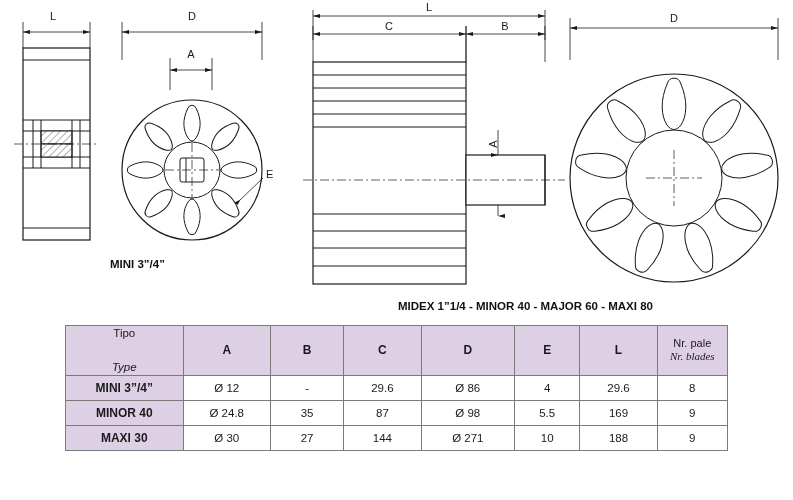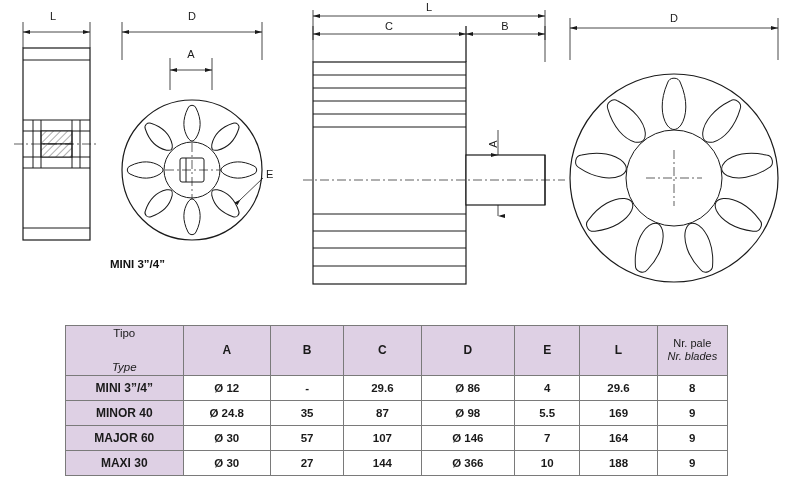--- a/index.html
+++ b/index.html
@@ -56,41 +56,41 @@
     width: 663px;
     border-collapse: collapse;
     font-size: 11.5px;
     background: #ffffff;
   }
   #spec-table th, #spec-table td {
     border: 1px solid #7a7a7a;
     text-align: center;
     padding: 0;
     height: 24px;
-    font-weight: bold;
+    font-weight: normal;
     color: #1a1a1a;
   }
   #spec-table thead th {
     background: #ded0e4;
     font-weight: bold;
     font-size: 12px;
     height: 40px;
     line-height: 1.25;
   }
   #spec-table thead th.hdr-type {
     font-weight: normal;
     font-size: 11.5px;
   }
   #spec-table thead th.hdr-type .it { font-style: italic; display: block; margin-top: 20px; }
   #spec-table thead th.hdr-type .rm { display: block; }
   #spec-table thead th.hdr-blades {
     font-weight: normal;
     font-size: 11px;
   }
-  #spec-table thead th.hdr-blades .it { font-style: italic; display: block; }
+  #spec-table thead th.hdr-blades .it { font-style: italic; display: block; font-family: Liberation Serif, serif; }
   #spec-table thead th.hdr-blades .rm { display: block; }
   #spec-table tbody td.name {
     background: #ded0e4;
     font-weight: bold;
     font-size: 12px;
   }
   .col-type { width: 116px; }
   .col-a { width: 86px; }
   .col-b { width: 72px; }
   .col-c { width: 76px; }
@@ -314,20 +314,21 @@
           <path class="ln thin white" d="M -6.5,-95 C -14,-78 -13,-62 -7,-53 C -2.5,-47 2.5,-47 7,-53 C 13,-62 14,-78 6.5,-95 A 6.8,6.8 0 0,0 -6.5,-95 Z"></path>
         </g>
         <g transform="rotate(320)">
           <path class="ln thin white" d="M -6.5,-95 C -14,-78 -13,-62 -7,-53 C -2.5,-47 2.5,-47 7,-53 C 13,-62 14,-78 6.5,-95 A 6.8,6.8 0 0,0 -6.5,-95 Z"></path>
         </g>
       </g>
     </g>
   </svg>
 
   <div class="caption" id="cap-mini">MINI 3”/4”</div>
+  <div class="caption" id="cap-midex">MIDEX 1”1/4 - MINOR 40 - MAJOR 60 - MAXI 80</div>
 
   <table id="spec-table">
     <thead>
       <tr>
         <th class="hdr-type col-type">
           <span class="rm">Tipo</span>
           <span class="it">Type</span>
         </th>
         <th class="col-a">A</th>
         <th class="col-b">B</th>
@@ -356,35 +357,25 @@
         <td class="name">MINOR 40</td>
         <td>Ø 24.8</td>
         <td>35</td>
         <td>87</td>
         <td>Ø 98</td>
         <td>5.5</td>
         <td>169</td>
         <td>9</td>
       </tr>
       <tr>
-        <td class="name">MAJOR 60</td>
-        <td>Ø 30</td>
-        <td>57</td>
-        <td>107</td>
-        <td>Ø 146</td>
-        <td>7</td>
-        <td>164</td>
-        <td>9</td>
-      </tr>
-      <tr>
         <td class="name">MAXI 30</td>
         <td>Ø 30</td>
         <td>27</td>
         <td>144</td>
-        <td>Ø 366</td>
+        <td>Ø 271</td>
         <td>10</td>
         <td>188</td>
         <td>9</td>
       </tr>
     </tbody>
   </table>
 
 </div>
 
 </body></html>

